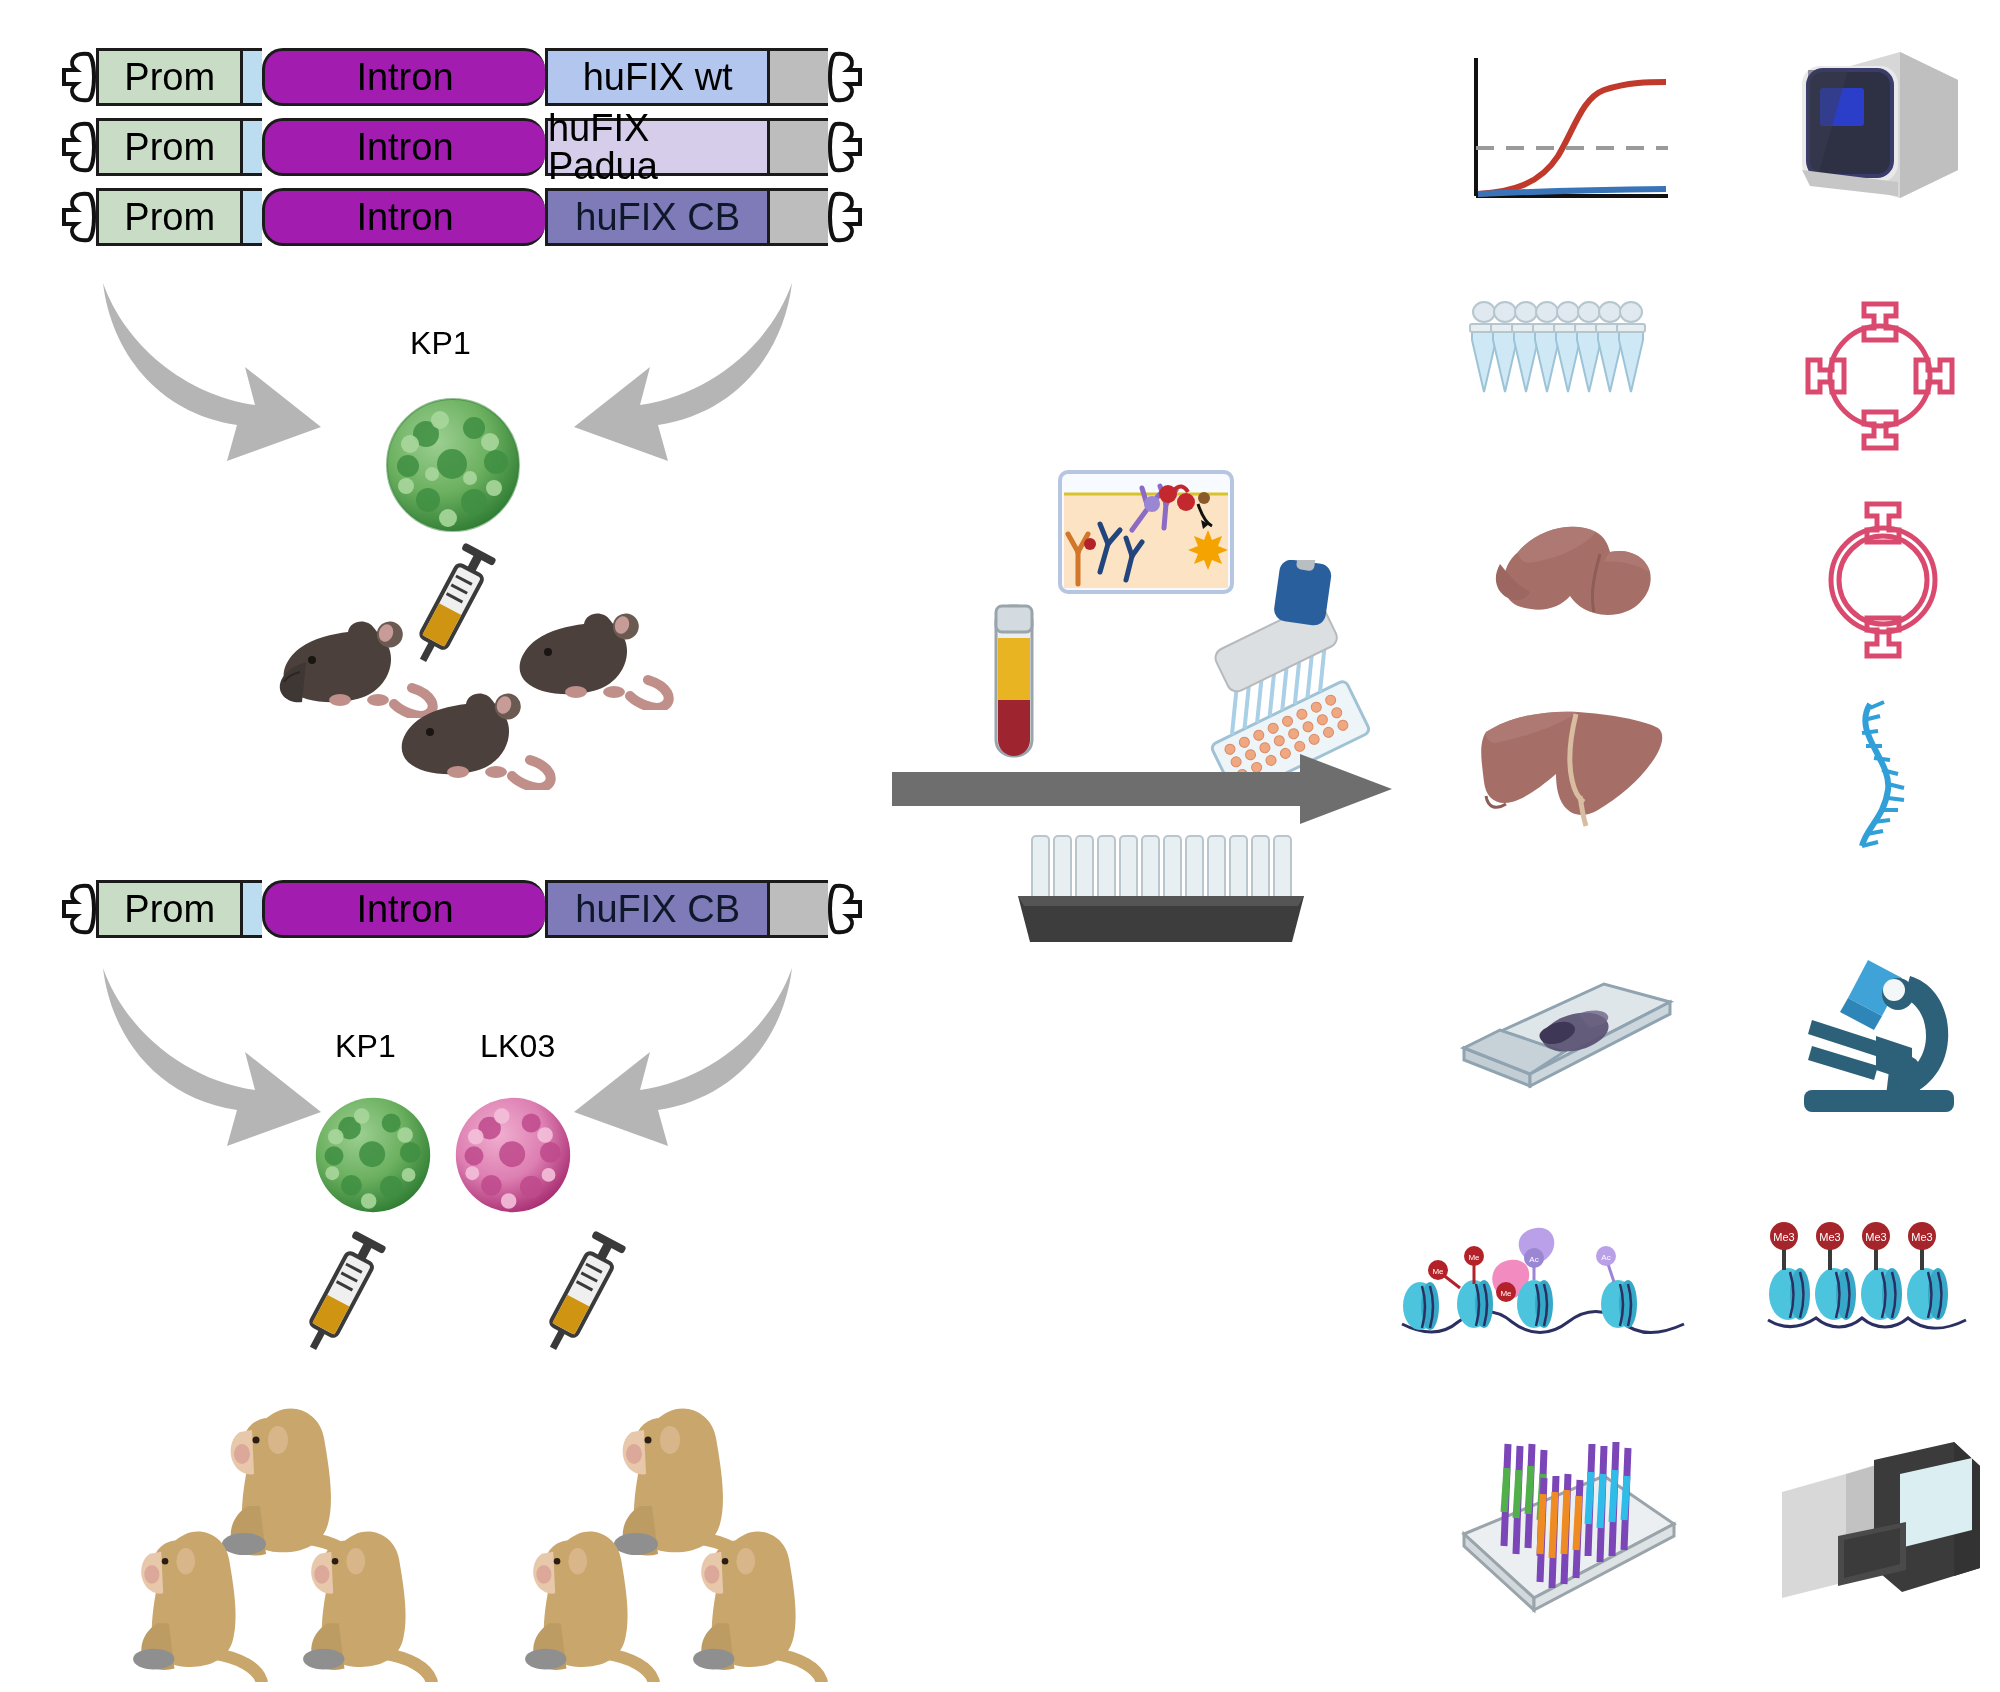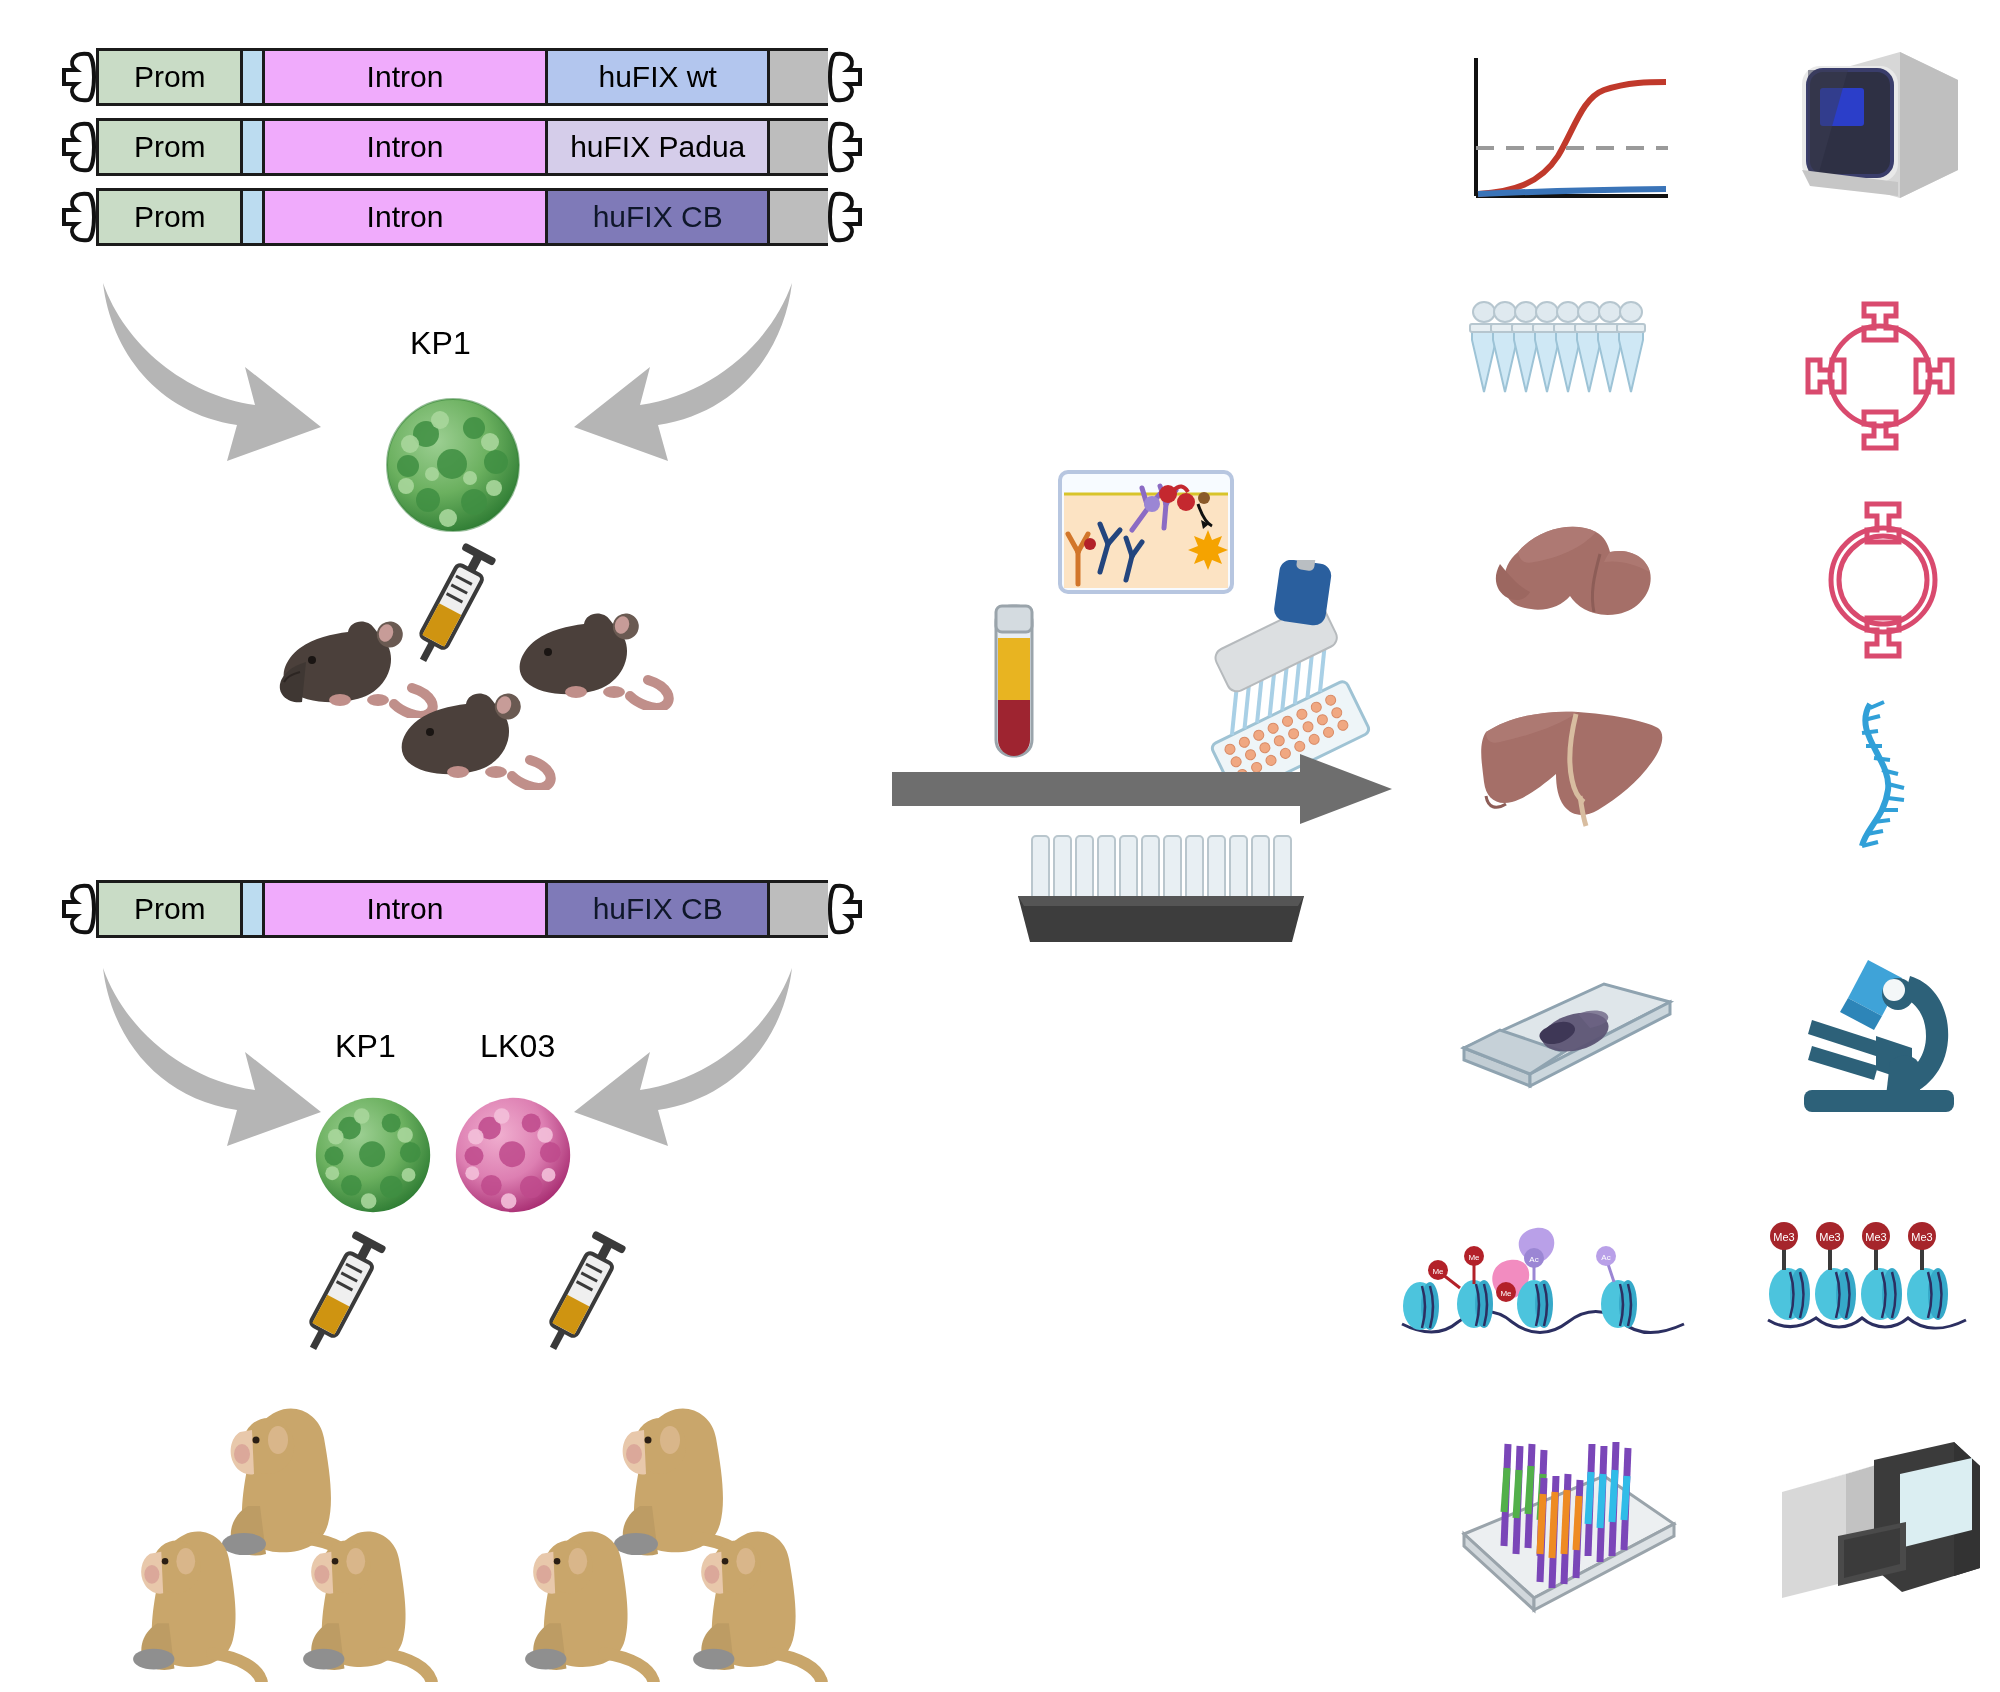--- a/index.html
+++ b/index.html
@@ -3,25 +3,25 @@
 <meta charset="utf-8">
 <style>
   html,body{margin:0;padding:0;background:#ffffff;}
   body{width:2000px;height:1692px;position:relative;overflow:hidden;
        font-family:"Liberation Sans","DejaVu Sans",sans-serif;color:#000;}
 
   
   .cassette{position:absolute;display:flex;align-items:stretch;height:58px;}
   .itr{width:34px;flex:0 0 34px;position:relative;}
   .seg{border:3px solid #1b1b1b;border-right-width:0;display:flex;align-items:center;
-       justify-content:center;font-size:30px;line-height:1;box-sizing:border-box;}
+       justify-content:center;font-size:38px;line-height:1;box-sizing:border-box;}
   .seg:last-child{border-right-width:3px;}
   .seg.prom{background:#c9dcc6;}
   .seg.spacer{background:#bcdcf0;}
-  .seg.intron{background:#f0abfc;}
+  .seg.intron{background:#a21caf;border-radius:21px;}
   .seg.cds-wt{background:#b3c6ee;}
   .seg.cds-padua{background:#d5cdea;}
   .seg.cds-cb{background:#7f7ab8;color:#0f172a;}
   .seg.polya{background:#bdbdbd;}
 
   
   .grayarrow{position:absolute;}
 
   
   .cap-label{position:absolute;font-size:32px;letter-spacing:.2px;color:#000;}

